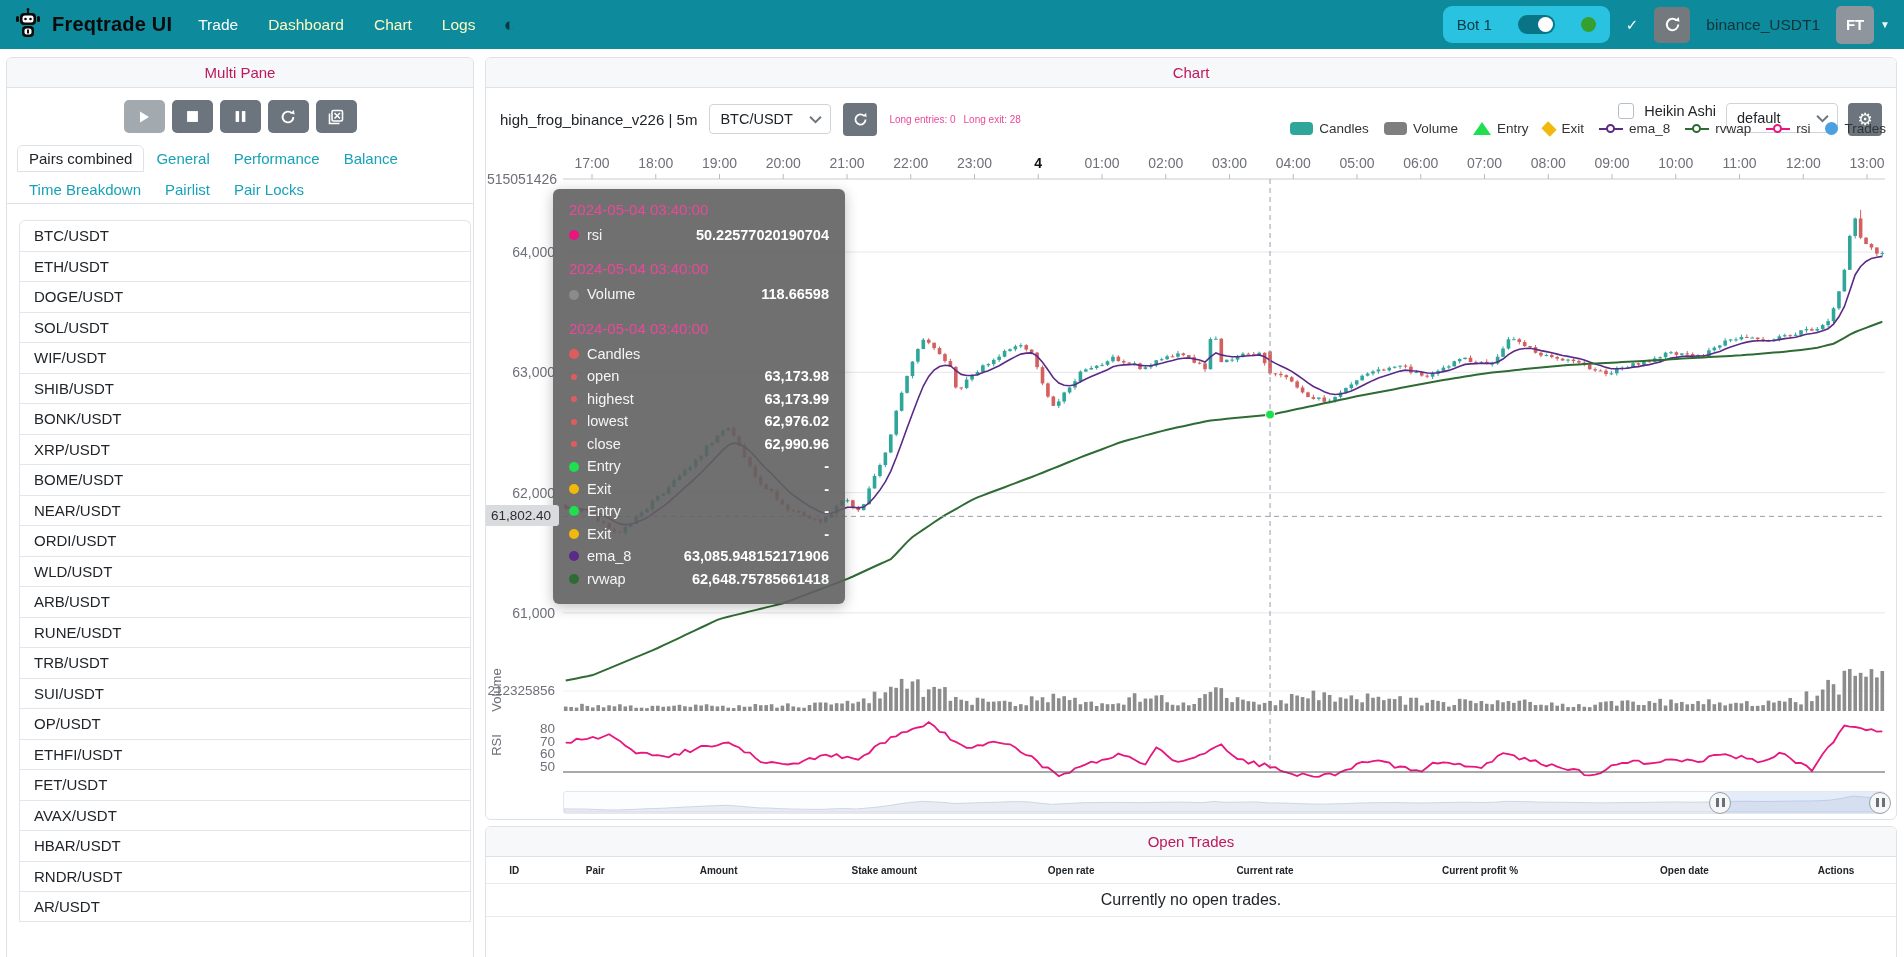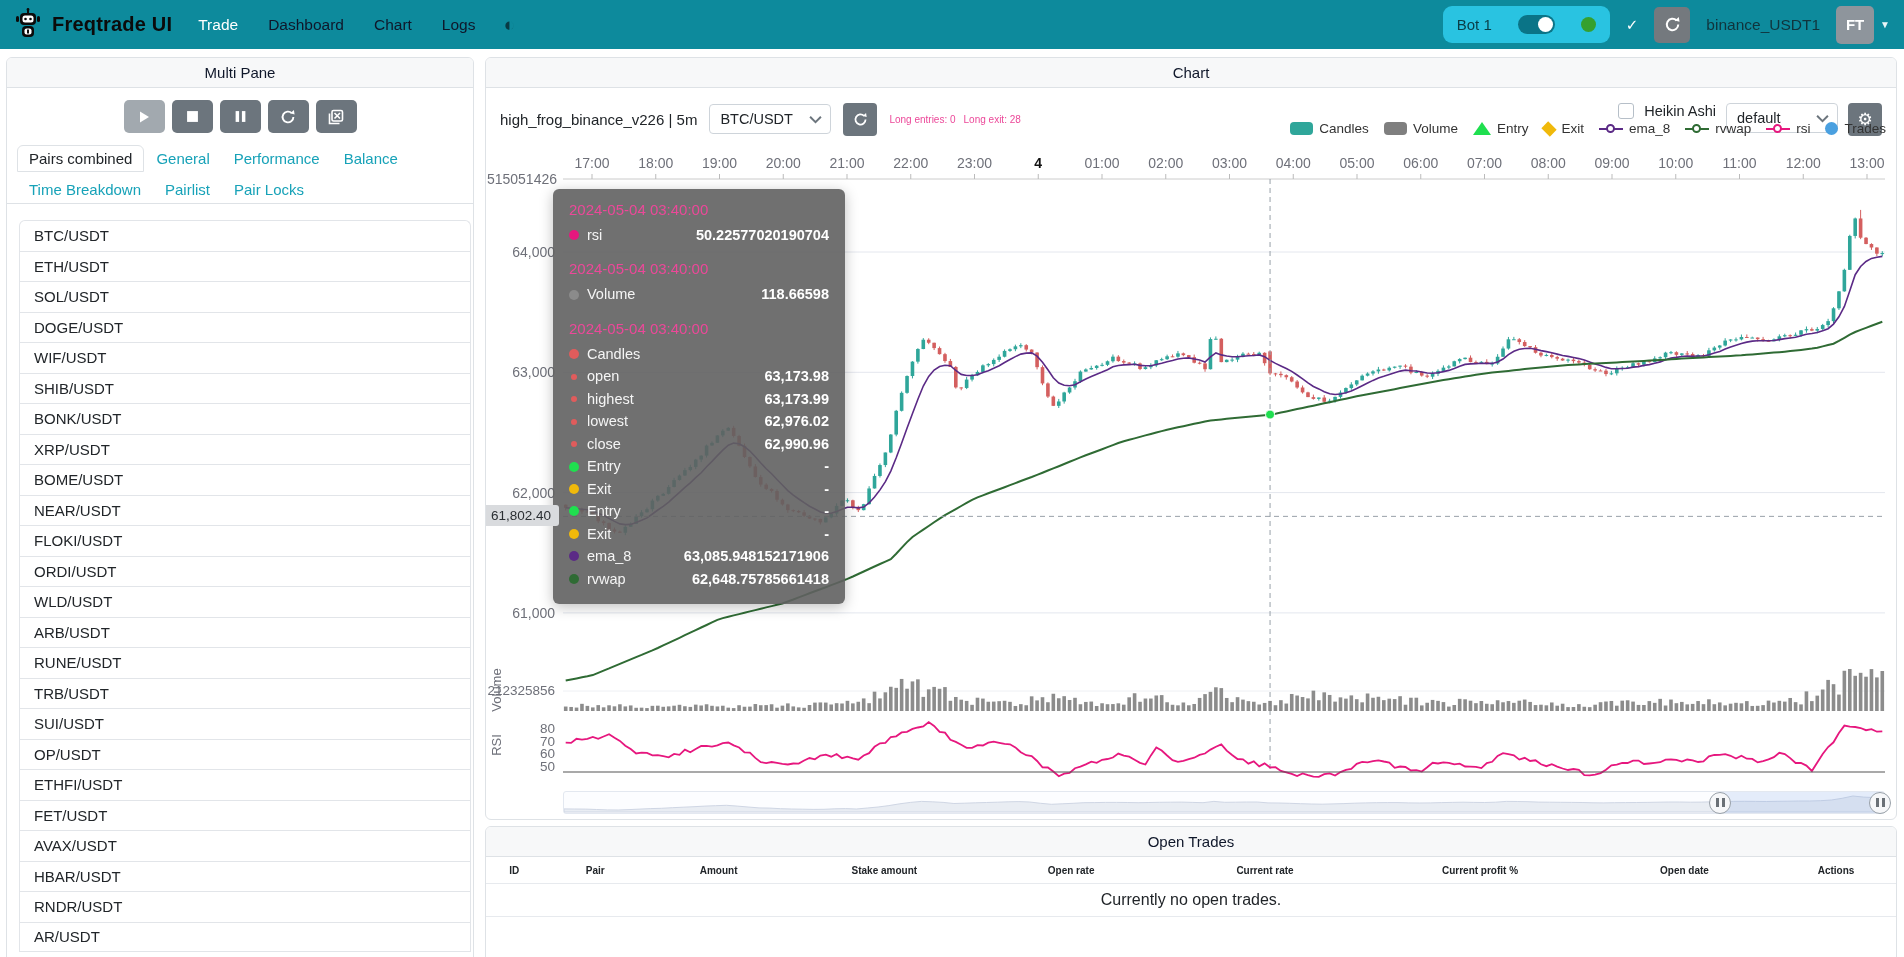--- a/index.html
+++ b/index.html
@@ -5,21 +5,21 @@
   * { box-sizing: border-box; margin: 0; padding: 0; }
   html,body { width:1904px; height:957px; overflow:hidden; background:#fff;
     font-family:"Liberation Sans","DejaVu Sans",sans-serif; color:#212529; }
 
   
   .navbar { position:absolute; left:0; top:0; width:1904px; height:49px;
     background:#0d8a9c; display:flex; align-items:center; padding:0 14px; }
   .brand { display:flex; align-items:center; gap:10px; margin-right:26px; }
   .brand-title { font-size:20px; font-weight:700; color:#0b0b0b; letter-spacing:.2px; }
   .nav-links { display:flex; align-items:center; gap:30px; }
-  .nav-link { font-size:15.5px; color:#0f172a; text-decoration:none; cursor:pointer; }
+  .nav-link { font-size:15.5px; color:#fef9c3; text-decoration:none; cursor:pointer; }
   .nav-link.active { color:#ffffff; }
   .theme-toggle { font-size:19px; color:#083a44; margin-left:28px; cursor:pointer; }
   .nav-right { margin-left:auto; display:flex; align-items:center; gap:16px; }
   .bot-box { background:#29c3e1; border-radius:9px; display:flex; align-items:center;
     gap:26px; padding:9px 14px; }
   .bot-name { font-size:15px; color:#0a3d46; }
   .switch { width:37px; height:19px; background:#0a7487; border-radius:10px; position:relative; cursor:pointer; }
   .switch .knob { position:absolute; right:2px; top:2px; width:15px; height:15px; border-radius:50%; background:#fff; }
   .status-dot { width:15px; height:15px; border-radius:50%; background:#35a02f; }
   .nav-check { color:#fff; font-size:15px; }
@@ -27,21 +27,21 @@
     display:flex; align-items:center; justify-content:center; cursor:pointer; }
   .login-name { font-size:15.5px; color:#10343c; }
   .avatar-group { display:flex; align-items:center; gap:6px; cursor:pointer; }
   .avatar { width:38px; height:38px; border-radius:5px; background:#8e959c; color:#fff;
     font-size:15px; font-weight:700; display:flex; align-items:center; justify-content:center; }
   .caret { color:#eaf5f7; font-size:10px; }
 
   
   .card { background:#fff; border:1px solid #dee2e6; border-radius:6px; overflow:hidden; }
   .card-header { background:#f7f8f9; border-bottom:1px solid #dee2e6; text-align:center;
-    font-size:15px; padding:6px 0; color:#0f172a; }
+    font-size:15px; padding:6px 0; color:#be185d; }
 
   
   .left-card { position:absolute; left:6px; top:57px; width:468px; height:940px; }
   .pane-controls { display:flex; justify-content:center; gap:7px; padding:12px 0 10px; }
   .ctl-btn { width:41px; height:33px; border:none; border-radius:5px; background:#6c757d;
     display:flex; align-items:center; justify-content:center; cursor:pointer; }
   .ctl-btn.disabled { background:#a2a9af; }
   .tabs { display:flex; flex-wrap:wrap; align-items:flex-end; padding:0 10px;
     border-bottom:1px solid #dee2e6; row-gap:4px; margin-top:2px; }
   .tab { font-size:15px; color:#17a2b8; padding:4px 11px; cursor:pointer; border:1px solid transparent;
@@ -201,29 +201,28 @@
       <div class="tab">General</div>
       <div class="tab">Performance</div>
       <div class="tab">Balance</div>
       <div class="tab">Time Breakdown</div>
       <div class="tab">Pairlist</div>
       <div class="tab">Pair Locks</div>
     </div>
   <ul class="pair-list" id="pair-list">
       <li class="pair-item">BTC/USDT</li>
       <li class="pair-item">ETH/USDT</li>
+      <li class="pair-item">DOGE/USDT</li>
       <li class="pair-item">SOL/USDT</li>
-      <li class="pair-item">DOGE/USDT</li>
       <li class="pair-item">WIF/USDT</li>
       <li class="pair-item">SHIB/USDT</li>
       <li class="pair-item">BONK/USDT</li>
       <li class="pair-item">XRP/USDT</li>
       <li class="pair-item">BOME/USDT</li>
       <li class="pair-item">NEAR/USDT</li>
-      <li class="pair-item">FLOKI/USDT</li>
       <li class="pair-item">ORDI/USDT</li>
       <li class="pair-item">WLD/USDT</li>
       <li class="pair-item">ARB/USDT</li>
       <li class="pair-item">RUNE/USDT</li>
       <li class="pair-item">TRB/USDT</li>
       <li class="pair-item">SUI/USDT</li>
       <li class="pair-item">OP/USDT</li>
       <li class="pair-item">ETHFI/USDT</li>
       <li class="pair-item">FET/USDT</li>
       <li class="pair-item">AVAX/USDT</li>

